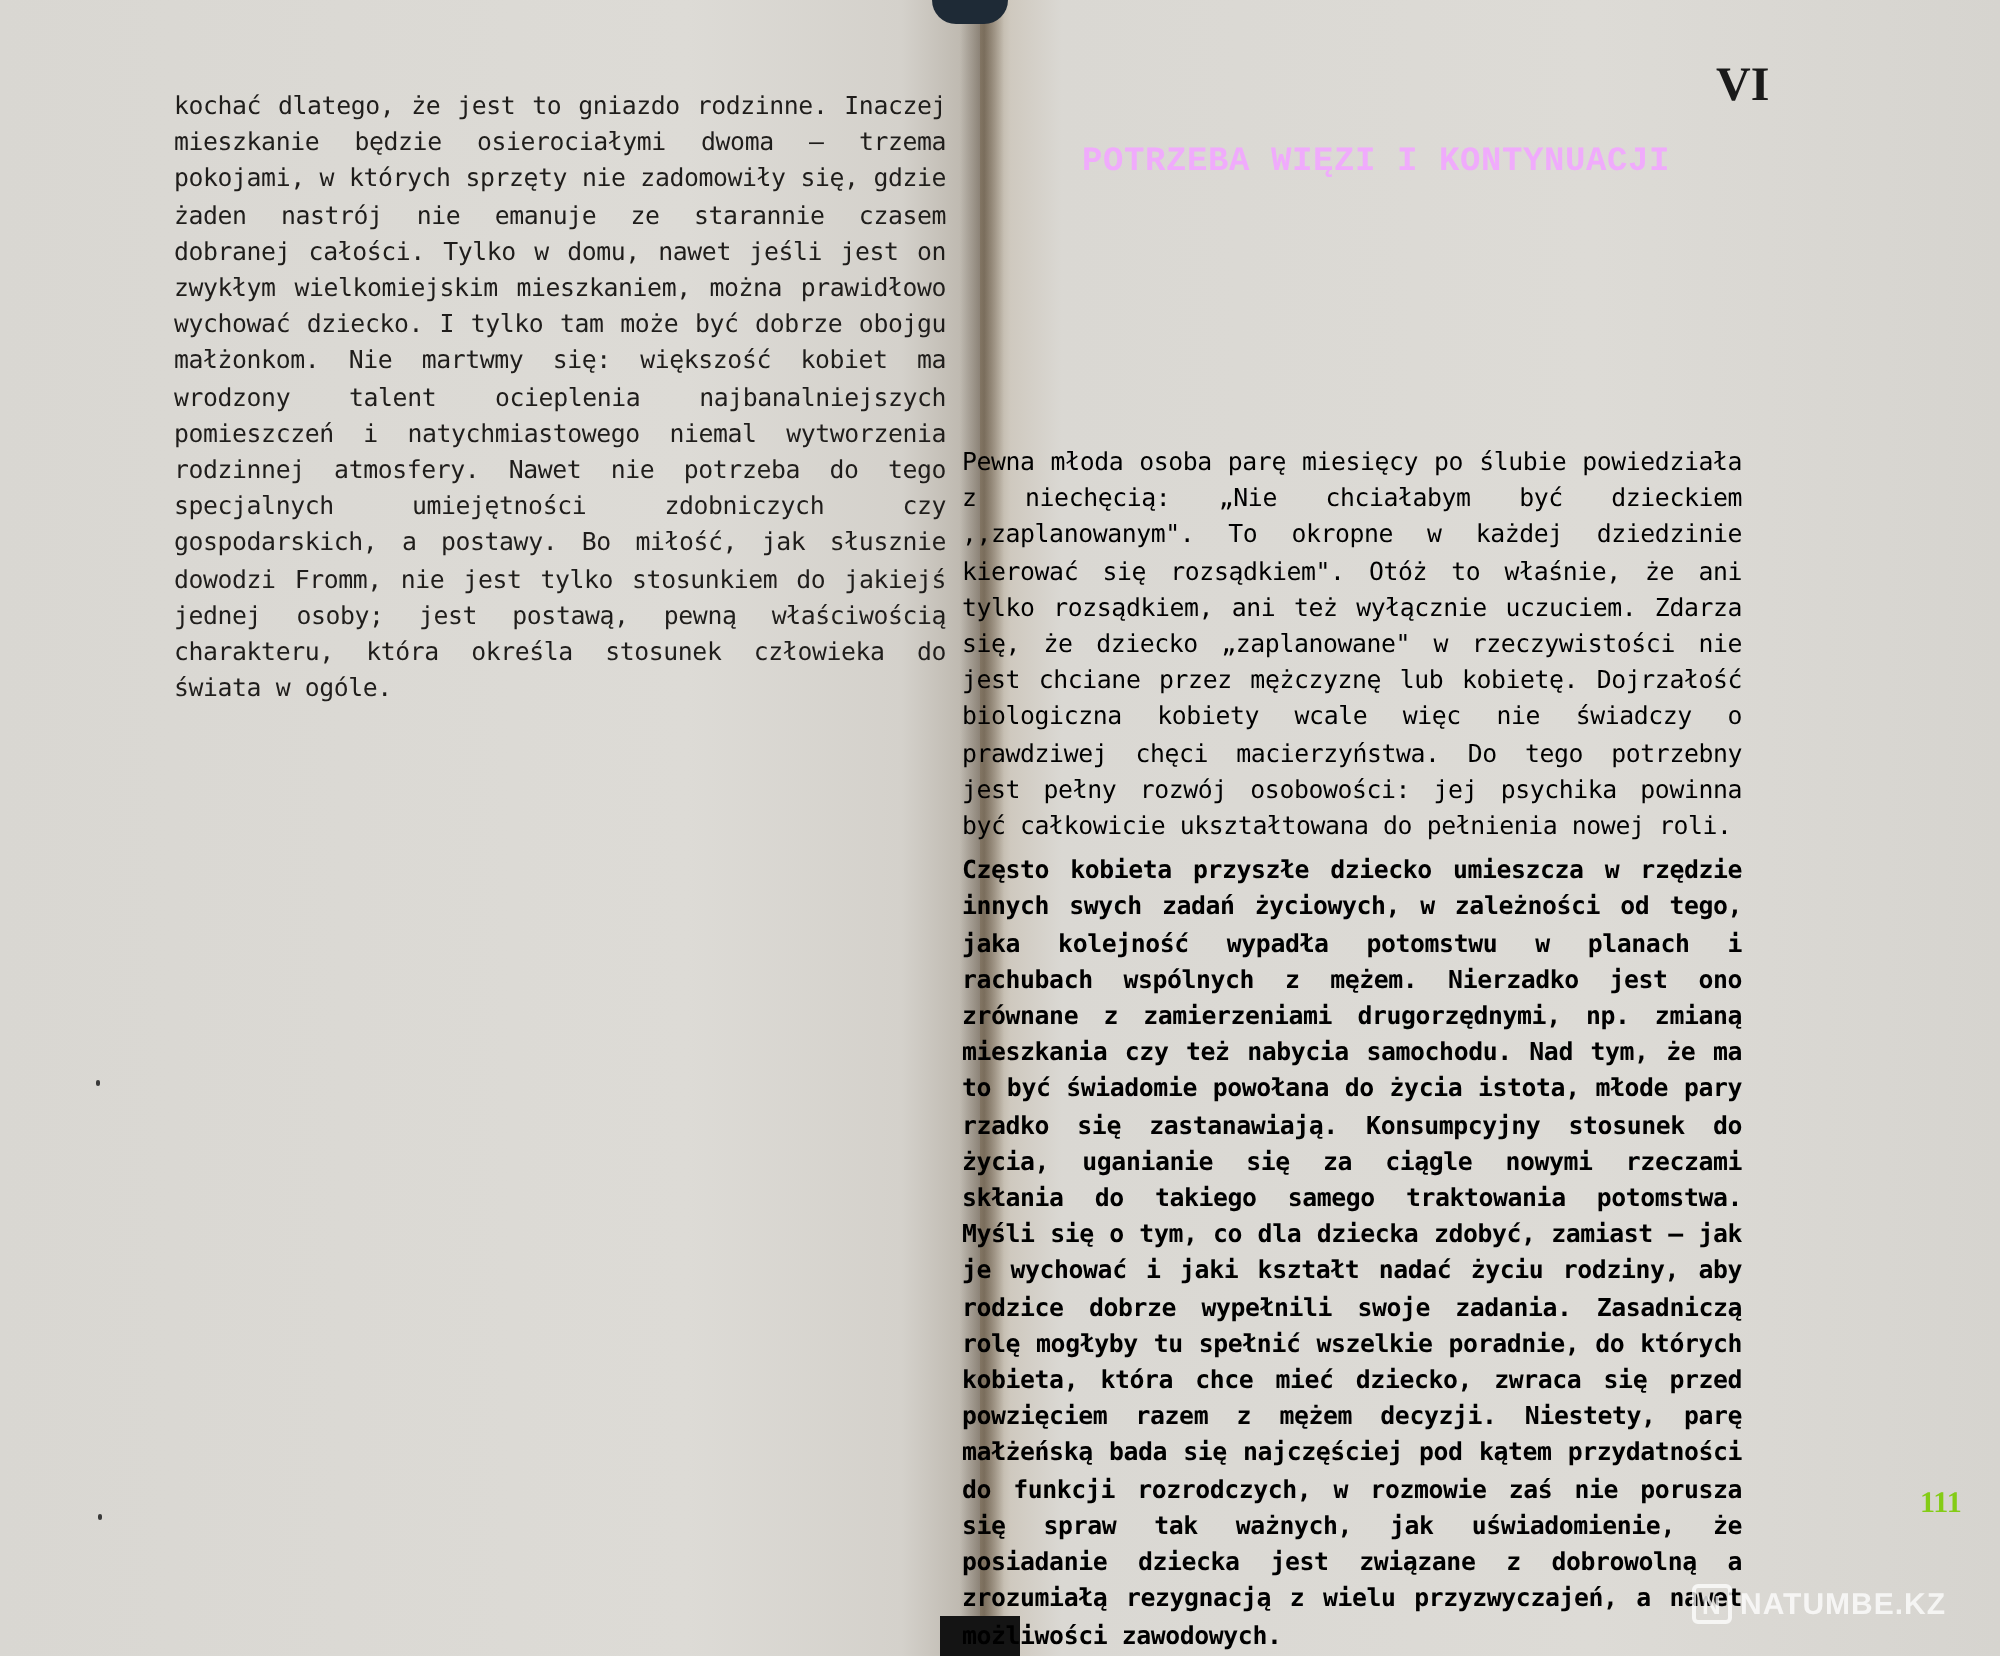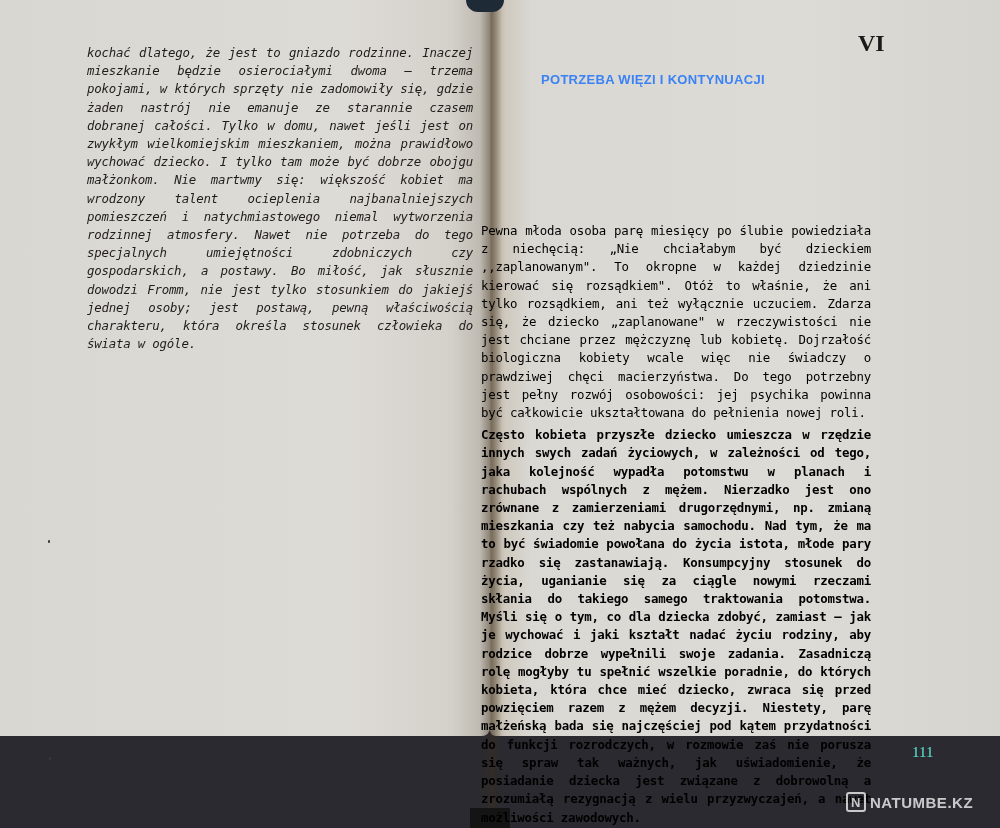--- a/index.html
+++ b/index.html
@@ -4,25 +4,24 @@
   <style>
     html, body { margin: 0; padding: 0; }
     body {
       width: 1000px; height: 828px; overflow: hidden;
       background: #2a2a30;
       position: relative;
       font-family: "DejaVu Sans", sans-serif;
     }
     .book { position: absolute; left: 0; top: 0; width: 1000px; height: 828px; }
     .page {
-      position: absolute; top: 0; height: 736px;
+      position: absolute; top: 0; height: 828px;
       background: #dcdad5;
       color: #1f1d1b;
       box-sizing: border-box;
-      font-style: italic;
     }
     .page-left {
       left: 0; width: 490px;
       background: linear-gradient(to right, #d9d7d2 0%, #dddbd6 70%, #d4d1cb 92%, #b8b2a8 100%);
       border-bottom-right-radius: 8px;
     }
     .page-right {
       left: 490px; width: 510px;
       background: linear-gradient(to right, #a89c88 0%, #cfc9bf 3%, #dad8d3 8%, #dddbd6 60%, #d6d4cf 100%);
       border-bottom-left-radius: 6px;
@@ -47,28 +46,28 @@
       letter-spacing: -0.2px;
     }
     .left-text { position: absolute; left: 87px; top: 44px; width: 386px; }
     .left-text p { text-indent: 0; }
     .chapter-num {
       position: absolute; left: 858px; top: 30px;
       font-family: "Liberation Serif", serif; font-weight: bold; font-size: 24px; color: #1a1a1a;
     }
     .chapter-title {
       position: absolute; left: 541px; top: 72px;
-      font-family: Liberation Sans, sans-serif; font-weight: bold; font-size: 13px; color: #3b82f6;
+      font-family: Liberation Mono, monospace; font-weight: bold; font-size: 17px; color: #f0abfc;
       letter-spacing: 0.3px; white-space: nowrap;
     }
     .right-text { position: absolute; left: 481px; top: 222px; width: 390px; }
     .right-text p + p { margin-top: 4px; font-weight: bold; }
     .page-number {
-      position: absolute; left: 912px; top: 744px;
-      font-family: "Liberation Serif", serif; font-weight: normal; font-size: 15px; color: #5eead4;
+      position: absolute; left: 960px; top: 744px;
+      font-family: "Liberation Serif", serif; font-weight: bold; font-size: 15px; color: #84cc16;
     }
     .watermark {
       position: absolute; left: 846px; top: 792px;
       display: flex; align-items: center; gap: 4px;
       color: rgba(255,255,255,0.75); font-family: "Liberation Sans", sans-serif;
       font-size: 15px; font-weight: bold; letter-spacing: 0.5px;
     }
     .wm-logo {
       width: 20px; height: 20px; border: 2px solid rgba(255,255,255,0.75); border-radius: 3px;
       display: flex; align-items: center; justify-content: center; font-size: 13px;

